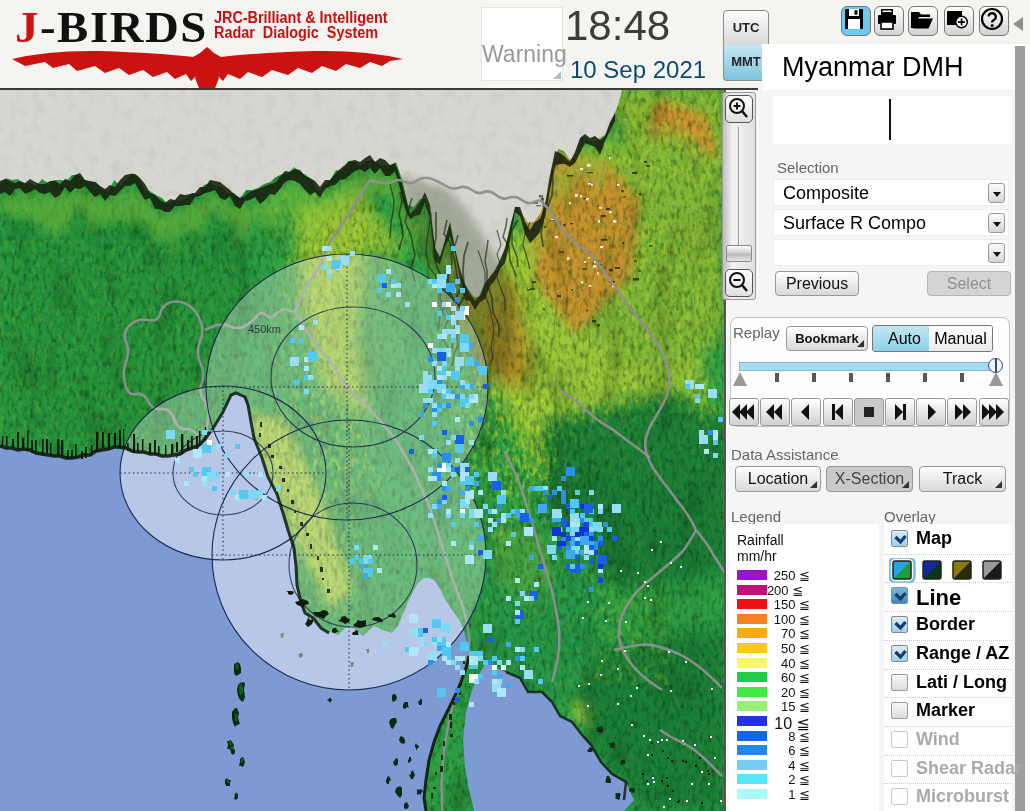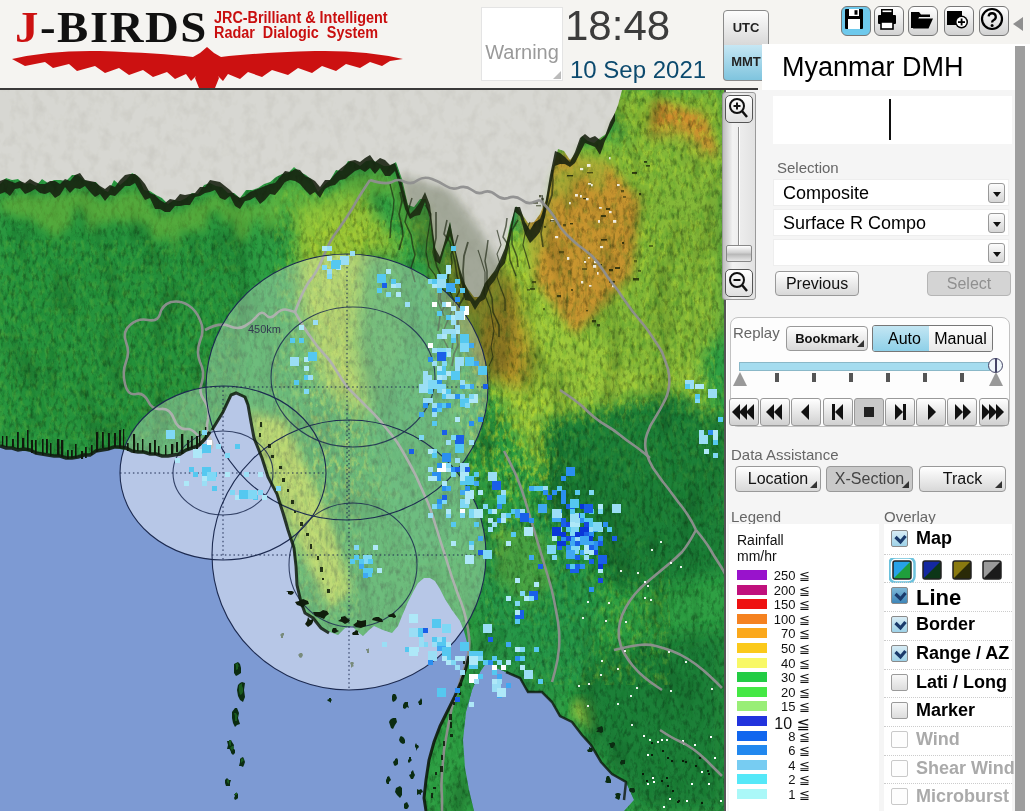--- a/index.html
+++ b/index.html
@@ -6,21 +6,21 @@
  font-family:"Liberation Sans",sans-serif}
 #root{position:relative;width:1030px;height:811px}
 .abs{position:absolute}
 #header{left:0;top:0;width:1030px;height:90px;background:#f5f4f1}
 #hdrline{left:0;top:88px;width:758px;height:2px;background:#3a3a3a}
 #logoJ{left:15px;top:1px;font-family:"Liberation Serif",serif;font-weight:bold;
  font-size:45px;letter-spacing:1.5px;color:#111;transform:scaleX(1.04);transform-origin:left top}
 #logoJ .j{color:#cc1111}
 #tag{left:214px;top:10px;color:#c90f0f;font-weight:bold;font-size:16px;line-height:15px;transform:scaleX(0.9);transform-origin:left top}
 #warnbox{left:481px;top:7px;width:82px;height:74px;background:#fff;border:1px solid #e4e4e4}
-#warnbox span{position:absolute;left:0;right:0;top:33px;text-align:center;color:#9a9a9a;font-size:20px}
+#warnbox span{position:absolute;left:0;right:0;top:33px;text-align:center;color:#9a9a9a;font-size:23px}
 #warncorner{position:absolute;right:1px;bottom:1px;width:0;height:0;
  border-left:8px solid transparent;border-bottom:8px solid #bbb}
 #clock{left:565px;top:2px;color:#3c3c3c;font-size:42px}
 #date{left:570px;top:56px;color:#0c4a6e;font-size:24px}
 .tzbtn{left:723px;width:46px;height:36px;border:1px solid #8a8a8a;text-align:center;
  font-size:13px;font-weight:bold;color:#222;line-height:34px}
 #utc{top:10px;border-radius:4px 4px 0 0;background:linear-gradient(#fdfdfd,#d8d8d8)}
 #mmt{top:45px;border-radius:0 0 4px 4px;background:linear-gradient(#c6e7f4,#7fc4de);border-top:none}
 .tbtn{top:6px;width:30px;height:30px;border:1px solid #777;border-radius:6px;
  background:linear-gradient(#ffffff,#d2d2d2)}
@@ -1133,33 +1133,33 @@
     <div class="abs sectlabel" style="left:731px;top:446px">Data Assistance</div>
     <div class="abs pbtn corner" style="left:735px;top:466px;width:86px;height:26px;line-height:24px">Location</div>
     <div class="abs pbtn corner press" style="left:826px;top:466px;width:87px;height:26px;line-height:24px">X-Section</div>
     <div class="abs pbtn corner" style="left:919px;top:466px;width:87px;height:26px;line-height:24px">Track</div>
     <div class="abs sectlabel" style="left:731px;top:508px">Legend</div>
     <div class="abs" style="left:729px;top:524px;width:150px;height:287px;background:#fff"></div>
     <div class="abs" style="left:737px;top:532px;font-size:14px;color:#111">Rainfall<br>mm/hr</div>
     <div class="abs" style="left:737px;top:570px;width:30px;height:10px;background:#9913cc"></div>
     <div class="abs" style="left:760px;top:568px;width:50px;text-align:right;font-size:13px;color:#111">250 ≦</div>
     <div class="abs" style="left:737px;top:584.6px;width:30px;height:10px;background:#c0117c"></div>
-    <div class="abs" style="left:760px;top:582.6px;width:50px;text-align:right;font-size:13px;color:#111">200 ≦</div>
+    <div class="abs" style="left:760px;top:582.6px;width:50px;text-align:center;font-size:13px;color:#111">200 ≦</div>
     <div class="abs" style="left:737px;top:599.2px;width:30px;height:10px;background:#ee1111"></div>
     <div class="abs" style="left:760px;top:597.2px;width:50px;text-align:right;font-size:13px;color:#111">150 ≦</div>
     <div class="abs" style="left:737px;top:613.8000000000001px;width:30px;height:10px;background:#f58220"></div>
     <div class="abs" style="left:760px;top:611.8000000000001px;width:50px;text-align:right;font-size:13px;color:#111">100 ≦</div>
     <div class="abs" style="left:737px;top:628.4000000000001px;width:30px;height:10px;background:#fba81b"></div>
     <div class="abs" style="left:760px;top:626.4000000000001px;width:50px;text-align:right;font-size:13px;color:#111">70 ≦</div>
     <div class="abs" style="left:737px;top:643.0000000000001px;width:30px;height:10px;background:#fbc91b"></div>
     <div class="abs" style="left:760px;top:641.0000000000001px;width:50px;text-align:right;font-size:13px;color:#111">50 ≦</div>
     <div class="abs" style="left:737px;top:657.6000000000001px;width:30px;height:10px;background:#f8f866"></div>
     <div class="abs" style="left:760px;top:655.6000000000001px;width:50px;text-align:right;font-size:13px;color:#111">40 ≦</div>
     <div class="abs" style="left:737px;top:672.2000000000002px;width:30px;height:10px;background:#22cc44"></div>
-    <div class="abs" style="left:760px;top:670.2000000000002px;width:50px;text-align:right;font-size:13px;color:#111">30 ≦</div>
+    <div class="abs" style="left:760px;top:670.2000000000002px;width:50px;text-align:right;font-size:13px;color:#111">60 ≦</div>
     <div class="abs" style="left:737px;top:686.8000000000002px;width:30px;height:10px;background:#44e844"></div>
     <div class="abs" style="left:760px;top:684.8000000000002px;width:50px;text-align:right;font-size:13px;color:#111">20 ≦</div>
     <div class="abs" style="left:737px;top:701.4000000000002px;width:30px;height:10px;background:#99ee77"></div>
     <div class="abs" style="left:760px;top:699.4000000000002px;width:50px;text-align:right;font-size:13px;color:#111">15 ≦</div>
     <div class="abs" style="left:737px;top:716.0000000000002px;width:30px;height:10px;background:#2233dd"></div>
     <div class="abs" style="left:760px;top:714.0000000000002px;width:50px;text-align:right;font-size:16px;color:#111">10 ≦</div>
     <div class="abs" style="left:737px;top:730.6000000000003px;width:30px;height:10px;background:#1166ee"></div>
     <div class="abs" style="left:760px;top:728.6000000000003px;width:50px;text-align:right;font-size:13px;color:#111">8 ≦</div>
     <div class="abs" style="left:737px;top:745.2000000000003px;width:30px;height:10px;background:#2288ee"></div>
     <div class="abs" style="left:760px;top:743.2000000000003px;width:50px;text-align:right;font-size:13px;color:#111">6 ≦</div>
@@ -1218,16 +1218,16 @@
     <div class="abs" style="left:891px;top:673.5000000000002px;width:17px;height:17px;border:1px solid #9a9a9a;border-radius:2px;background:linear-gradient(#f8f8f8,#dcdcdc)"></div>
     <div class="abs" style="left:916px;top:671.5000000000002px;font-size:18px;font-weight:bold;color:#000">Lati / Long</div>
     <div class="abs" style="left:884px;top:697.2000000000003px;width:128px;height:0;border-top:1px dotted #ccc"></div>
     <div class="abs" style="left:891px;top:702.2000000000003px;width:17px;height:17px;border:1px solid #9a9a9a;border-radius:2px;background:linear-gradient(#f8f8f8,#dcdcdc)"></div>
     <div class="abs" style="left:916px;top:700.2000000000003px;font-size:18px;font-weight:bold;color:#000">Marker</div>
     <div class="abs" style="left:884px;top:725.9000000000003px;width:128px;height:0;border-top:1px dotted #ccc"></div>
     <div class="abs" style="left:891px;top:730.9000000000003px;width:17px;height:17px;border:1px solid #c9c9c9;border-radius:2px;background:#fdfdfd"></div>
     <div class="abs" style="left:916px;top:728.9000000000003px;font-size:18px;font-weight:bold;color:#aaa">Wind</div>
     <div class="abs" style="left:884px;top:754.6000000000004px;width:128px;height:0;border-top:1px dotted #ccc"></div>
     <div class="abs" style="left:891px;top:759.6000000000004px;width:17px;height:17px;border:1px solid #c9c9c9;border-radius:2px;background:#fdfdfd"></div>
-    <div class="abs" style="left:916px;top:757.6000000000004px;font-size:18px;font-weight:bold;color:#aaa">Shear Wind</div>
+    <div class="abs" style="left:916px;top:757.6000000000004px;font-size:18px;font-weight:bold;color:#aaa">Shear Radar</div>
     <div class="abs" style="left:884px;top:783.3000000000004px;width:128px;height:0;border-top:1px dotted #ccc"></div>
     <div class="abs" style="left:891px;top:788.3000000000004px;width:17px;height:17px;border:1px solid #c9c9c9;border-radius:2px;background:#fdfdfd"></div>
     <div class="abs" style="left:916px;top:786.3000000000004px;font-size:18px;font-weight:bold;color:#aaa">Microburst</div>
 </div>
 </body></html>

